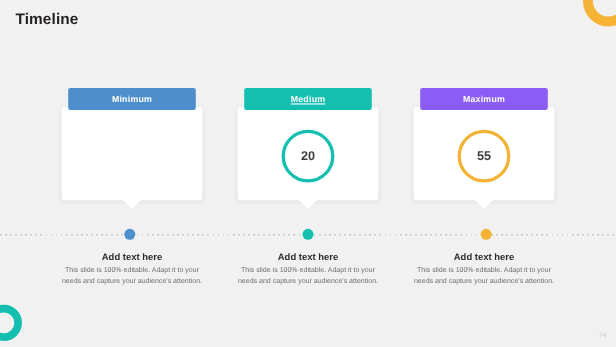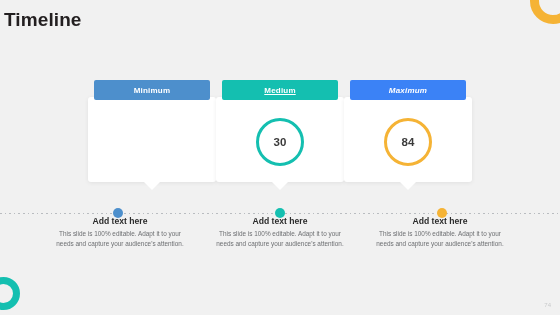--- a/index.html
+++ b/index.html
@@ -36,35 +36,36 @@
     width: 33px;
     height: 33px;
     border-width: 7px;
     border-color: #14bfb0;
   }
 
   
   .page-title {
     position: absolute;
     top: 9px;
-    left: 4px;
-    font-size: 19px;
+    left: 14px;
+    font-size: 14px;
     font-weight: bold;
     color: #231f20;
     letter-spacing: 0.1px;
   }
 
   
   .cards-row {
     position: absolute;
     top: 80px;
     left: 0;
     width: 560px;
     display: flex;
     justify-content: center;
+    gap: 32px;
   }
 
   .card-wrap {
     width: 128px;
     position: relative;
   }
 
   .card-header {
     height: 20px;
     border-radius: 2px;
@@ -137,21 +138,21 @@
     top: 208px;
     width: 10px;
     height: 10px;
     border-radius: 50%;
     transform: translateX(-50%);
   }
 
   
   .captions-row {
     position: absolute;
-    top: 216px;
+    top: 228px;
     left: 0;
     width: 560px;
     display: flex;
     justify-content: center;
     gap: 32px;
   }
 
   .caption {
     width: 128px;
     text-align: center;
@@ -192,29 +193,29 @@
   <div class="card-wrap">
     <div class="card-header" id="card-header-0" style="background: rgb(77, 143, 204);">Minimum</div>
     <div class="card-body">
       <div class="card-tail"></div>
     </div>
   </div>
 
   <div class="card-wrap">
     <div class="card-header" id="card-header-1" style="background: rgb(20, 191, 176); text-decoration: underline;">Medium</div>
     <div class="card-body">
-      <div class="value-ring" id="value-ring-1" style="border-color: rgb(20, 191, 176);">30</div>
+      <div class="value-ring" id="value-ring-1" style="border-color: rgb(20, 191, 176);">20</div>
       <div class="card-tail"></div>
     </div>
   </div>
 
   <div class="card-wrap">
-    <div class="card-header" id="card-header-2" style="background: #3b82f6; font-style: italic;">Maximum</div>
+    <div class="card-header" id="card-header-2" style="background: #8b5cf6;">Maximum</div>
     <div class="card-body">
-      <div class="value-ring" id="value-ring-2" style="border-color: rgb(245, 179, 53);">84</div>
+      <div class="value-ring" id="value-ring-2" style="border-color: rgb(245, 179, 53);">55</div>
       <div class="card-tail"></div>
     </div>
   </div>
 
 </div>
 
 <div class="timeline-line"></div>
 <div class="timeline-dot" id="timeline-dot-0" style="left: 118px; background: rgb(77, 143, 204);"></div>
 <div class="timeline-dot" id="timeline-dot-1" style="left: 280px; background: rgb(20, 191, 176);"></div>
 <div class="timeline-dot" id="timeline-dot-2" style="left: 442px; background: rgb(245, 179, 53);"></div>

